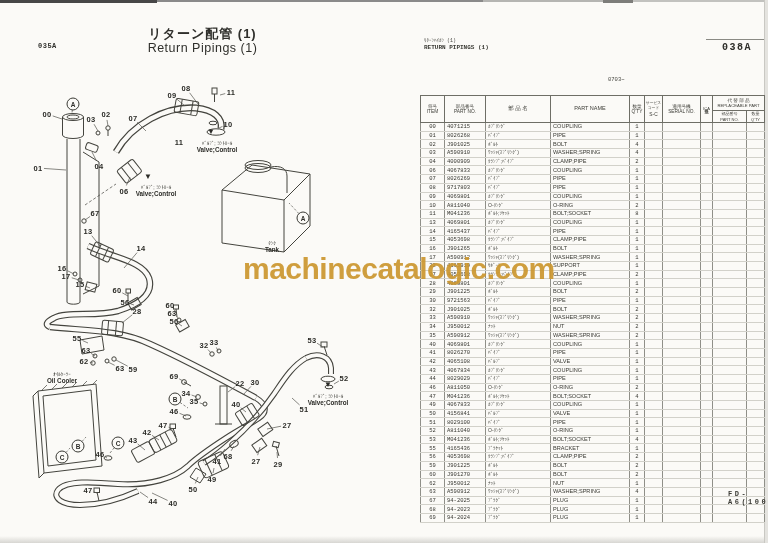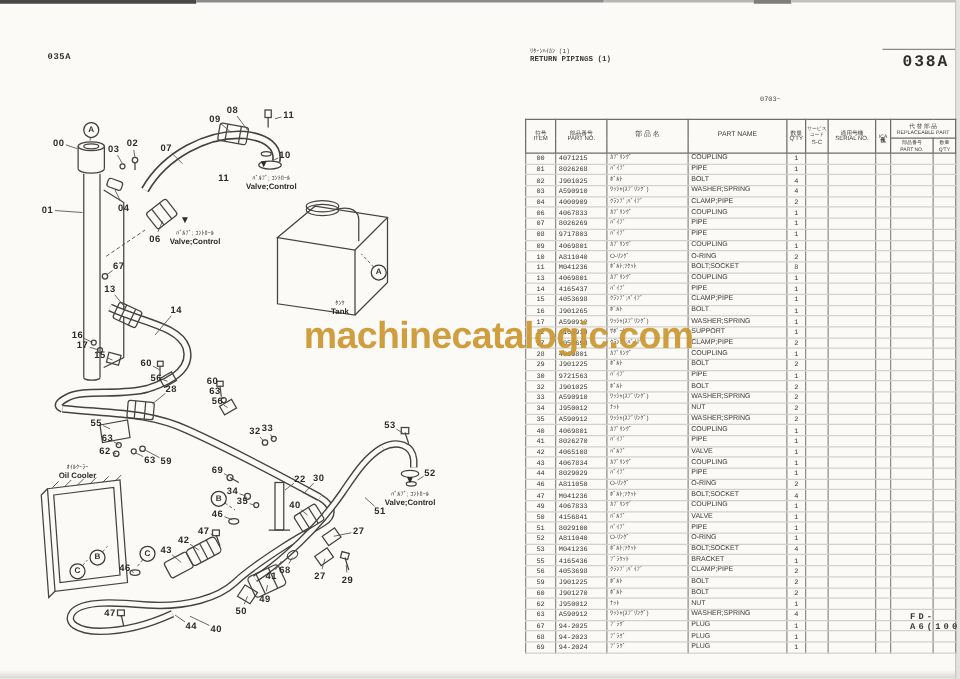--- a/index.html
+++ b/index.html
@@ -36,21 +36,21 @@
   .darrow{position:absolute;font-size:8px;transform:translate(-50%,-50%);color:#2b2b27;}
 
   
   .right-page{position:absolute;left:384px;top:0;width:384px;height:543px;}
   .hdr-small{position:absolute;left:40px;top:38px;
     font-family:"Liberation Mono","DejaVu Sans Mono",monospace;}
   .hdr-small .jp{font-size:5px;line-height:6px;color:#4a4a44;}
   .hdr-small .en{font-size:6px;line-height:8px;font-weight:700;color:#3a3a34;}
   .code-right-line{position:absolute;left:322px;top:39px;width:58px;border-top:1px solid #8a8a84;}
   .code-right{position:absolute;left:338px;top:42px;font-family:"Liberation Mono","DejaVu Sans Mono",monospace;
-    font-size:13px;font-weight:700;letter-spacing:1.5px;}
+    font-size:10px;font-weight:700;letter-spacing:1.5px;}
   .serial-note{position:absolute;left:224px;top:76px;font-family:"Liberation Mono","DejaVu Sans Mono",monospace;
     font-size:5.5px;color:#4a4a44;}
   table.parts{position:absolute;left:36px;top:95px;width:344px;
     border-collapse:collapse;table-layout:fixed;
     border:1.4px solid #55554f;}
   table.parts th{border:1px solid #6e6e66;padding:0;vertical-align:middle;text-align:center;
     font-weight:400;background:#fbfaf7;}
   table.parts th .jp{display:block;font-size:4.6px;line-height:5.5px;color:#3d3d37;}
   table.parts th .en{display:block;font-size:4.8px;line-height:5.5px;color:#3d3d37;}
   table.parts th .vert{writing-mode:vertical-rl;font-size:4.2px;letter-spacing:0;line-height:5px;margin:0 auto;}
@@ -77,20 +77,24 @@
 <div class="topseg" style="left:0;width:157px;height:3px;background:#474747;"></div>
 <div class="topseg" style="left:157px;width:326px;height:2px;background:#8a8a8a;"></div>
 <div class="topseg" style="left:483px;width:120px;height:2px;background:#b5b5b2;"></div>
 <div class="topseg" style="left:603px;width:30px;height:3px;background:#7d7d7a;"></div>
 <div class="topseg" style="left:633px;width:135px;height:2px;background:#c2c2bf;"></div>
 <div class="bottom-strip"></div>
 <div class="right-strip"></div>
 
 <div class="left-page">
   <div class="code-left">035A</div>
+  <div class="title-block">
+    <div class="title-jp">リターン配管 (1)</div>
+    <div class="title-en">Return Pipings (1)</div>
+  </div>
 
   <div class="diagram">
     <svg width="384" height="543" viewBox="0 0 384 543">
       <defs>
         <path id="pTop" d="M116,152 C132,124 166,106 196,108 C214,110 223,118 221,129"></path>
         <path id="pS" d="M88,246 C114,258 143,261 149,278 C154,294 140,304 118,311 C96,317 66,311 54,318 C46,322 45,325 50,327"></path>
         <path id="pLong" d="M50,327 C90,331 120,330 150,344 C190,362 232,385 256,398"></path>
         <path id="pLow" d="M256,398 C266,404 268,412 259,418 C250,424 238,430 226,438 C206,451 196,458 188,466 C175,478 150,486 118,484 C94,482 66,480 58,490 C52,498 62,505 80,505 C105,505 125,497 138,491"></path>
         <path id="p51a" d="M306,358 C318,352 330,356 331,368 L331,374"></path>
         <path id="p51b" d="M306,358 C292,366 283,381 274,394 C263,410 247,428 230,443 C220,452 212,458 204,463"></path>

